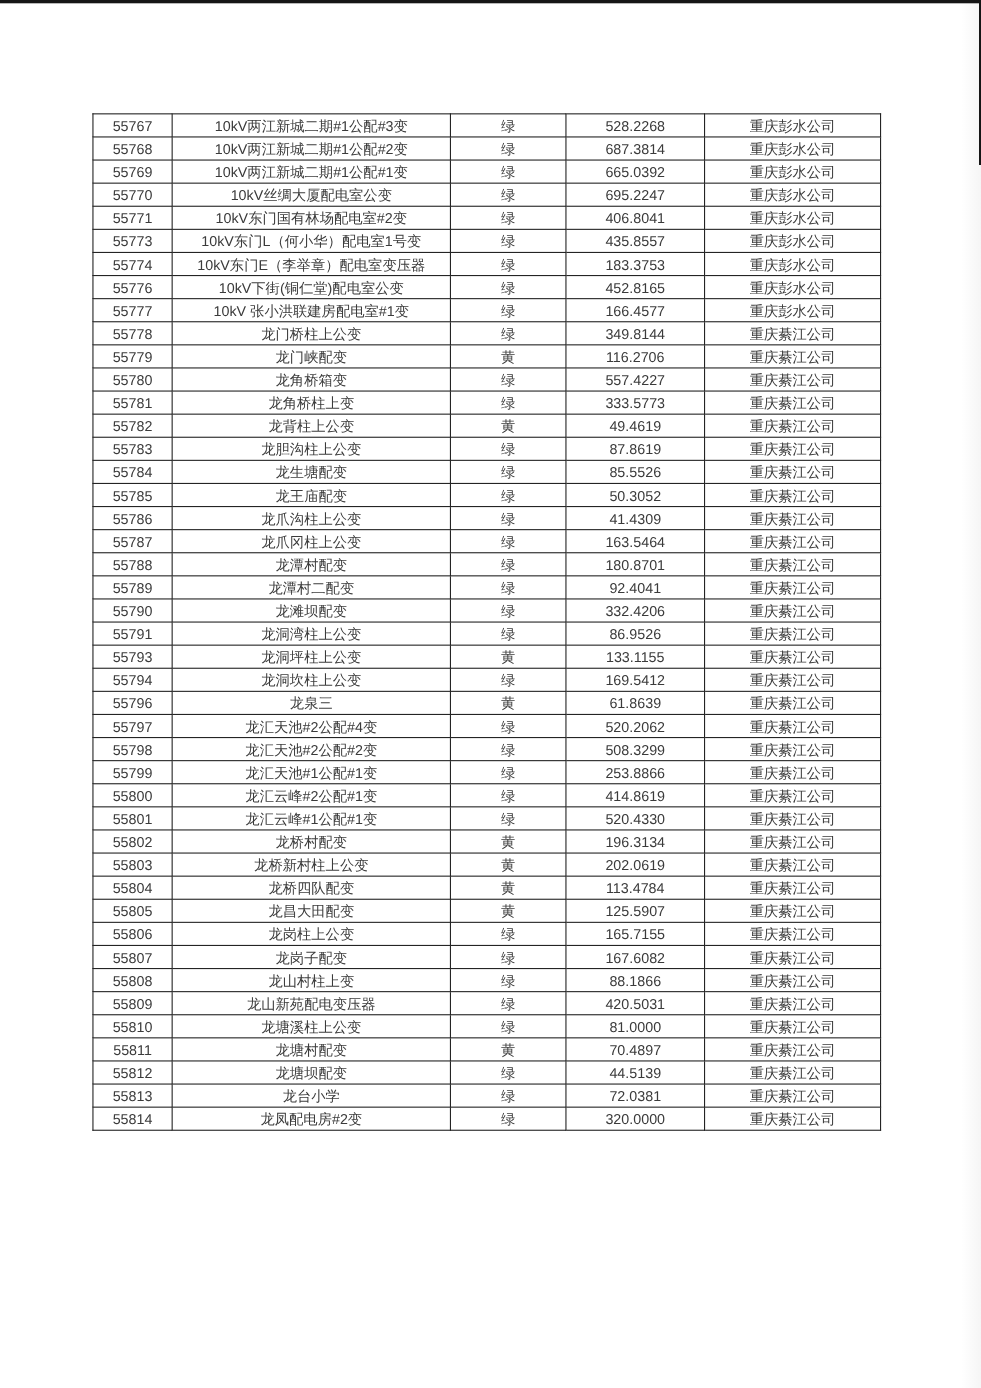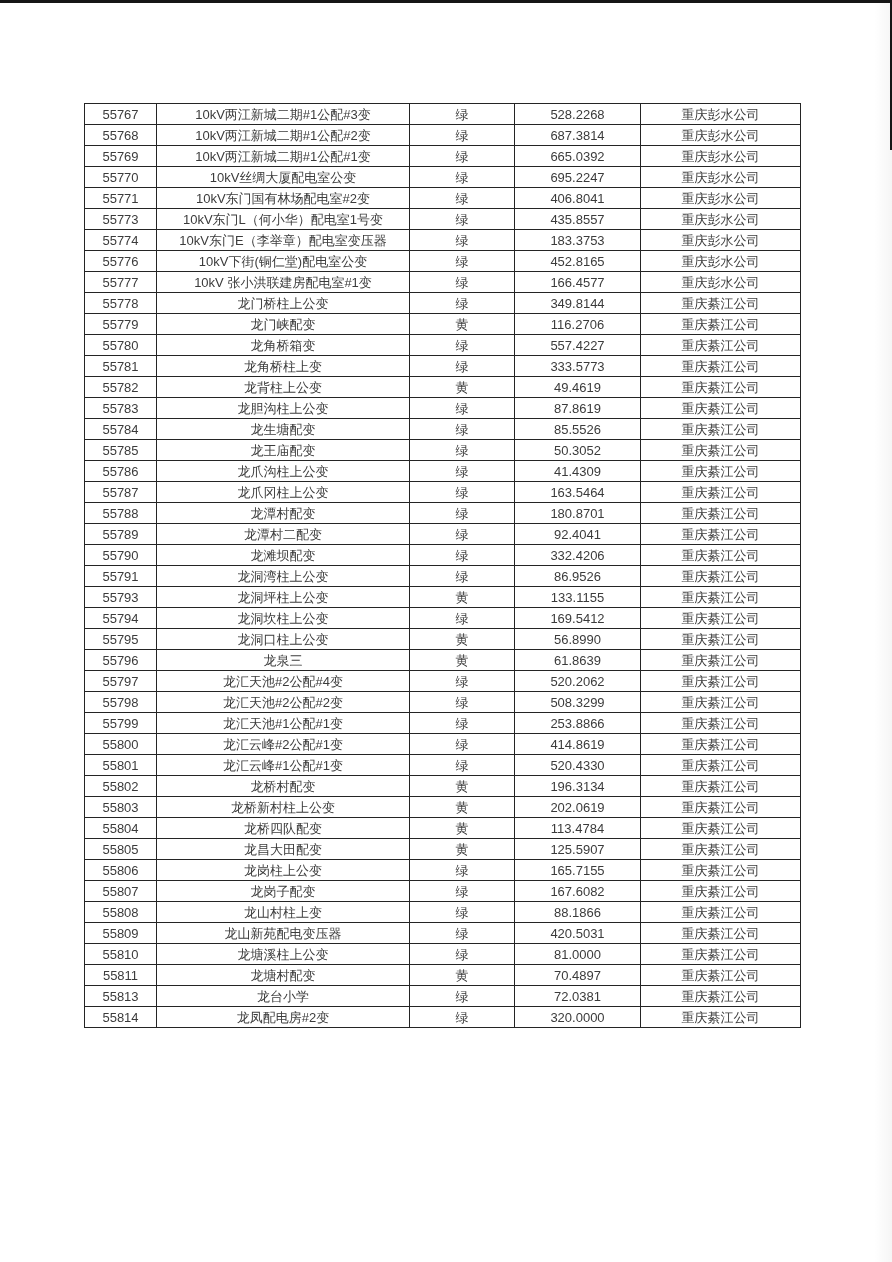--- a/index.html
+++ b/index.html
@@ -254,27 +254,20 @@
       <td>重庆綦江公司</td>
     </tr>
         <tr>
       <td>55794</td>
       <td>龙洞坎柱上公变</td>
       <td>绿</td>
       <td>169.5412</td>
       <td>重庆綦江公司</td>
     </tr>
         <tr>
-      <td>55795</td>
-      <td>龙洞口柱上公变</td>
-      <td>黄</td>
-      <td>56.8990</td>
-      <td>重庆綦江公司</td>
-    </tr>
-        <tr>
       <td>55796</td>
       <td>龙泉三</td>
       <td>黄</td>
       <td>61.8639</td>
       <td>重庆綦江公司</td>
     </tr>
         <tr>
       <td>55797</td>
       <td>龙汇天池#2公配#4变</td>
       <td>绿</td>
@@ -370,20 +363,27 @@
       <td>龙塘溪柱上公变</td>
       <td>绿</td>
       <td>81.0000</td>
       <td>重庆綦江公司</td>
     </tr>
         <tr>
       <td>55811</td>
       <td>龙塘村配变</td>
       <td>黄</td>
       <td>70.4897</td>
+      <td>重庆綦江公司</td>
+    </tr>
+        <tr>
+      <td>55812</td>
+      <td>龙塘坝配变</td>
+      <td>绿</td>
+      <td>44.5139</td>
       <td>重庆綦江公司</td>
     </tr>
         <tr>
       <td>55813</td>
       <td>龙台小学</td>
       <td>绿</td>
       <td>72.0381</td>
       <td>重庆綦江公司</td>
     </tr>
         <tr>

